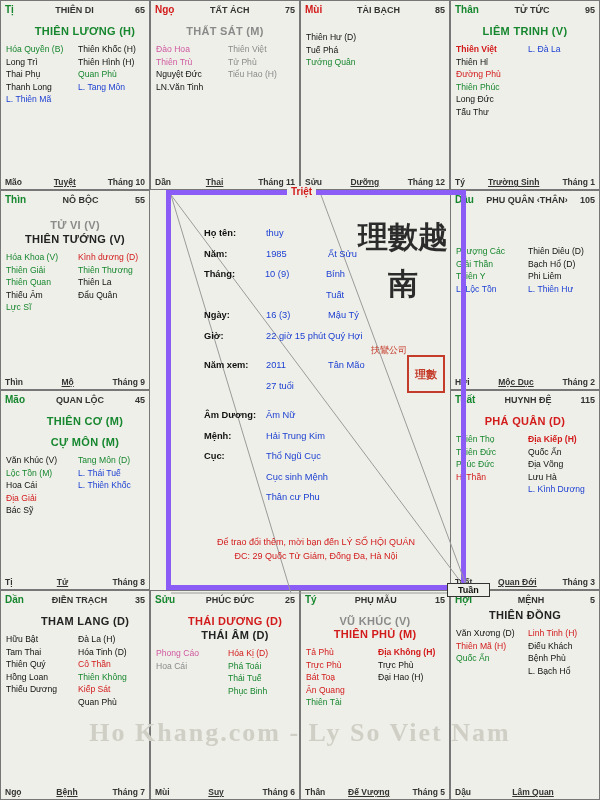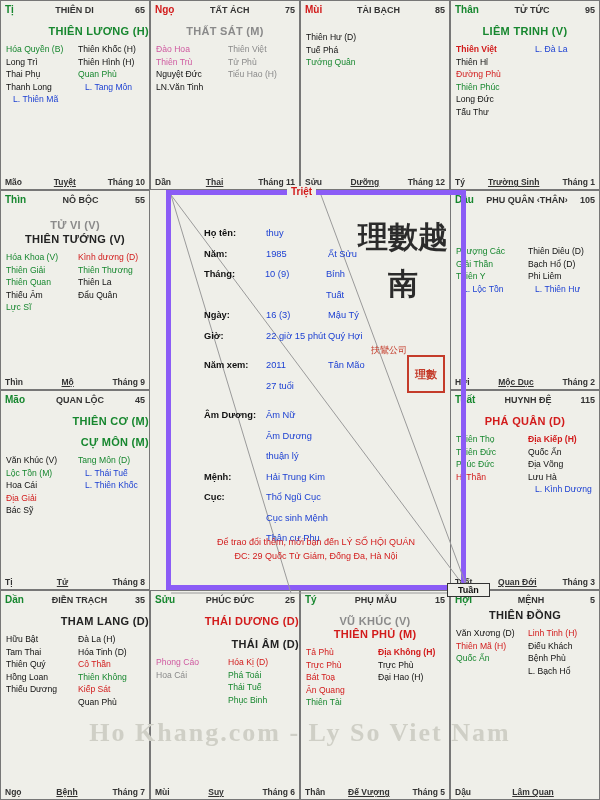--- a/index.html
+++ b/index.html
@@ -37,29 +37,29 @@
   .ftr{
     position:absolute;bottom:2px;left:0;right:0;
     display:flex;justify-content:space-between;
     padding:0 4px;font-size:8.5px;font-weight:bold;color:#333;
   }
   .ftr .fmid{font-weight:bold;text-decoration:underline;}
   .mainstar{
     text-align:center;font-weight:bold;font-size:11px;
     margin-top:10px;letter-spacing:.3px;
   }
-  .mainstar.left{text-align:right;padding-left:20px;}
+  .mainstar.left{text-align:center;padding-left:20px;}
   .starcols{
     display:flex;gap:6px;padding:6px 5px 0 5px;
   }
   .starcol{flex:1;line-height:12.5px;font-size:8.6px;}
   .starcol div{white-space:nowrap;}
   .r{color:#d21b1b;}
   .g{color:#17872f;}
-  .b{color:#1b3fd2;margin-left:7px;}
+  .b{color:#1b3fd2;}
   .k{color:#111;}
   .gr{color:#8a8a8a;}
   .pink{color:#cf5aa0;}
   .bold{font-weight:bold;}
 
   
   #center{
     position:absolute;left:166px;top:190px;width:300px;height:400px;
     border:5px solid #8b5cf6;box-sizing:border-box;
     background:transparent;
@@ -372,21 +372,21 @@
     </div>
   </div>
 
   <div class="cell">
     <div class="hdr">
       <span class="chi g">Sửu</span>
       <span class="mid">PHÚC ĐỨC</span>
       <span class="num">25</span>
     </div>
     <div class="mainstar left r">THÁI DƯƠNG (D)</div>
-    <div class="mainstar left" style="margin-top:11px;">THÁI ÂM (D)</div>
+    <div class="mainstar left" style="margin-top:2px;">THÁI ÂM (D)</div>
     <div class="starcols">
       <div class="starcol">
         <div class="pink">Phong Cáo</div>
         <div class="gr">Hoa Cái</div>
       </div>
       <div class="starcol">
         <div class="r">Hóa Kị (D)</div>
         <div class="g">Phá Toái</div>
         <div class="g">Thái Tuế</div>
         <div class="g">Phục Binh</div>
@@ -504,24 +504,20 @@
         <span class="lab"></span>
         <span class="v1">27 tuổi</span>
         <span class="v2"></span>
       </div>
     <div class="gap"></div>
     <div class="row">
         <span class="lab">Âm Dương:</span>
         <span class="v1">Âm Nữ</span>
       </div>
     <div class="row">
-        <span class="lab"></span>
-        <span class="v1">Âm Dương thuận lý</span>
-      </div>
-    <div class="row">
         <span class="lab">Mệnh:</span>
         <span class="v1">Hải Trung Kim</span>
       </div>
     <div class="row">
         <span class="lab">Cục:</span>
         <span class="v1">Thổ Ngũ Cục</span>
       </div>
     <div class="row">
         <span class="lab"></span>
         <span class="v1">Cục sinh Mệnh</span>

